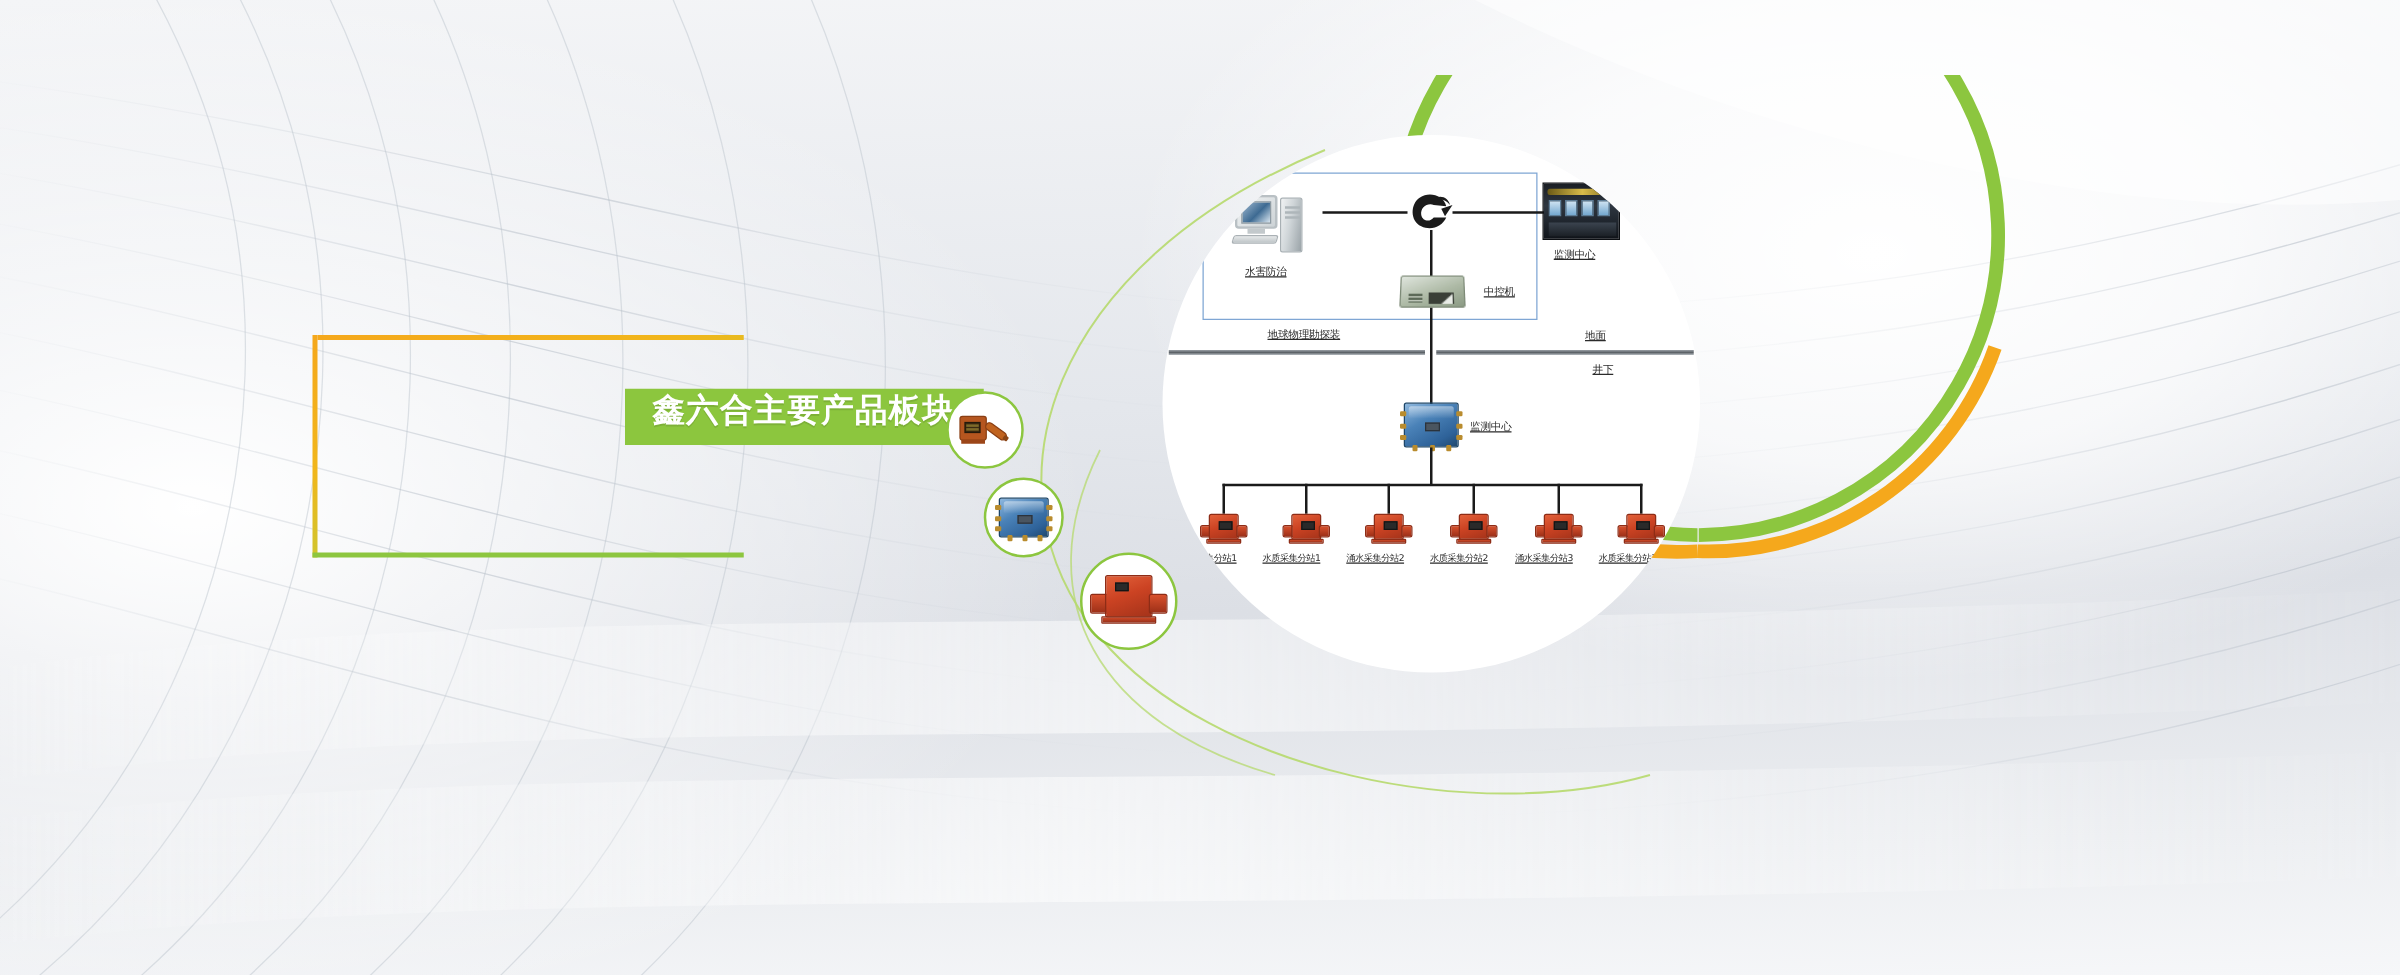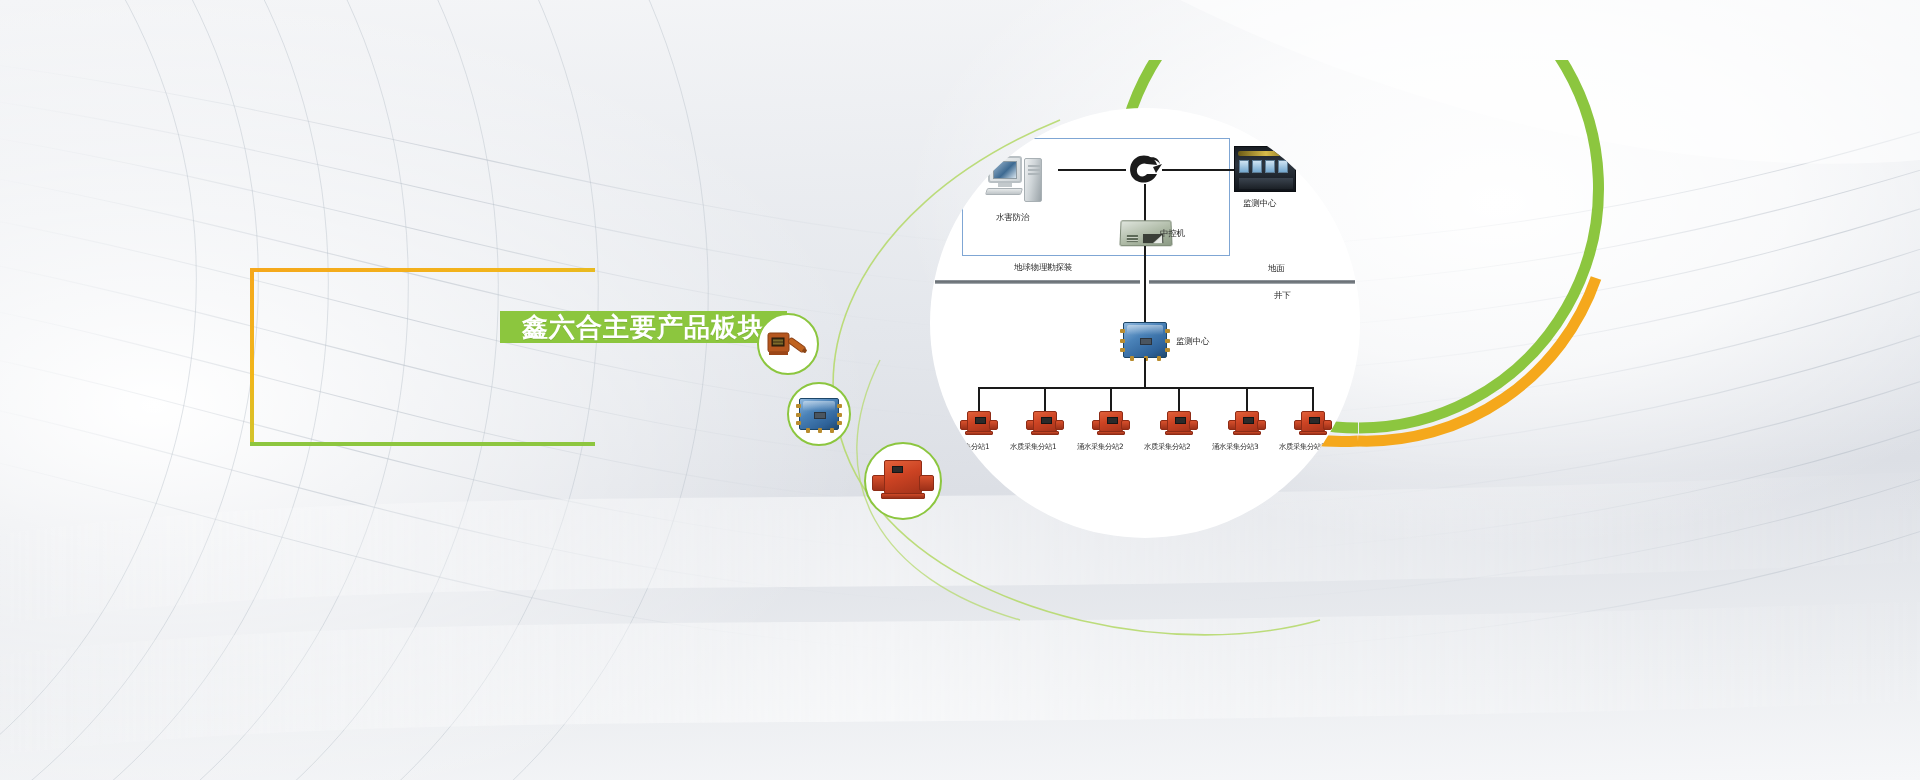--- a/index.html
+++ b/index.html
@@ -27,23 +27,23 @@
     position:absolute; left:250px; top:268px; width:345px; height:178px;
     border-left:4px solid; border-top:4px solid;
     border-image:linear-gradient(160deg,#f5a81c 0%,#f1b61b 35%,#b9cf3a 75%,#8dc63f 100%) 1;
     pointer-events:none;
   }
   #leftBlockBottom{
     position:absolute; left:250px; top:442px; width:345px; height:4px;
     background:linear-gradient(90deg,#8dc63f,#8dc63f);
   }
   #titleBanner{
-    position:absolute; left:500px; top:311px; height:32px;
+    position:absolute; left:500px; top:311px; height:45px;
     background:#8cc63e;
-    display:flex; align-items:center; justify-content:center;
+    display:flex; align-items:flex-start; justify-content:center;
     padding:0 22px;
   }
   #titleBanner span{
     font-family:"DejaVu Sans", sans-serif;
     font-size:26px; font-weight:bold; color:#ffffff;
     letter-spacing:1px; white-space:nowrap;
     text-shadow:0 1px 0 rgba(0,0,0,.10);
   }
   #bodyText{
     position:absolute; left:345px; top:372px; width:530px;
@@ -64,20 +64,21 @@
     overflow:hidden;
   }
   #diagram{
     position:absolute; left:0; top:0; width:430px; height:430px;
   }
   .dg-label{
     position:absolute;
     font-family:"DejaVu Sans", sans-serif;
     font-size:8.5px; color:#2b2b2b; white-space:nowrap;
     letter-spacing:-0.2px;
+    text-decoration:underline;
   }
   .dg-label.sm{ font-size:7.4px; letter-spacing:-0.4px; }
 
   
   .wire{ position:absolute; background:#1a1a1a; }
 
   .monitor-pc{ position:absolute; }
   .crt{
     position:absolute; width:34px; height:27px; left:0; top:0;
     background:linear-gradient(135deg,#f2f4f5,#cdd3d6);
@@ -308,21 +309,21 @@
         <div class="scr" style="left:30px"></div>
         <div class="scr" style="left:43px"></div>
         <div class="desk"></div>
       </div>
       <div class="dg-label" style="left:313px; top:90px;">监测中心</div>
 
       <div class="ctrl-box" style="left:190px; top:112px;">
         <div class="slot"></div>
         <div class="tri"></div>
       </div>
-      <div class="dg-label" style="left:230px; top:120px;text-align:center;">中控机</div>
+      <div class="dg-label" style="left:257px; top:120px;text-align:center;">中控机</div>
 
       <div class="dg-label" style="left:84px; top:154px;">地球物理勘探装</div>
       <div class="dg-label" style="left:338px; top:155px;">地面</div>
 
       <div class="ground-line" style="left:5px; top:172px; width:205px;"></div>
       <div class="ground-line" style="left:219px; top:172px; width:206px;"></div>
 
       <div class="wire" style="left:214px; top:138px; width:2px; height:78px;"></div>
 
       <div class="dg-label" style="left:344px; top:182px;">井下</div>

